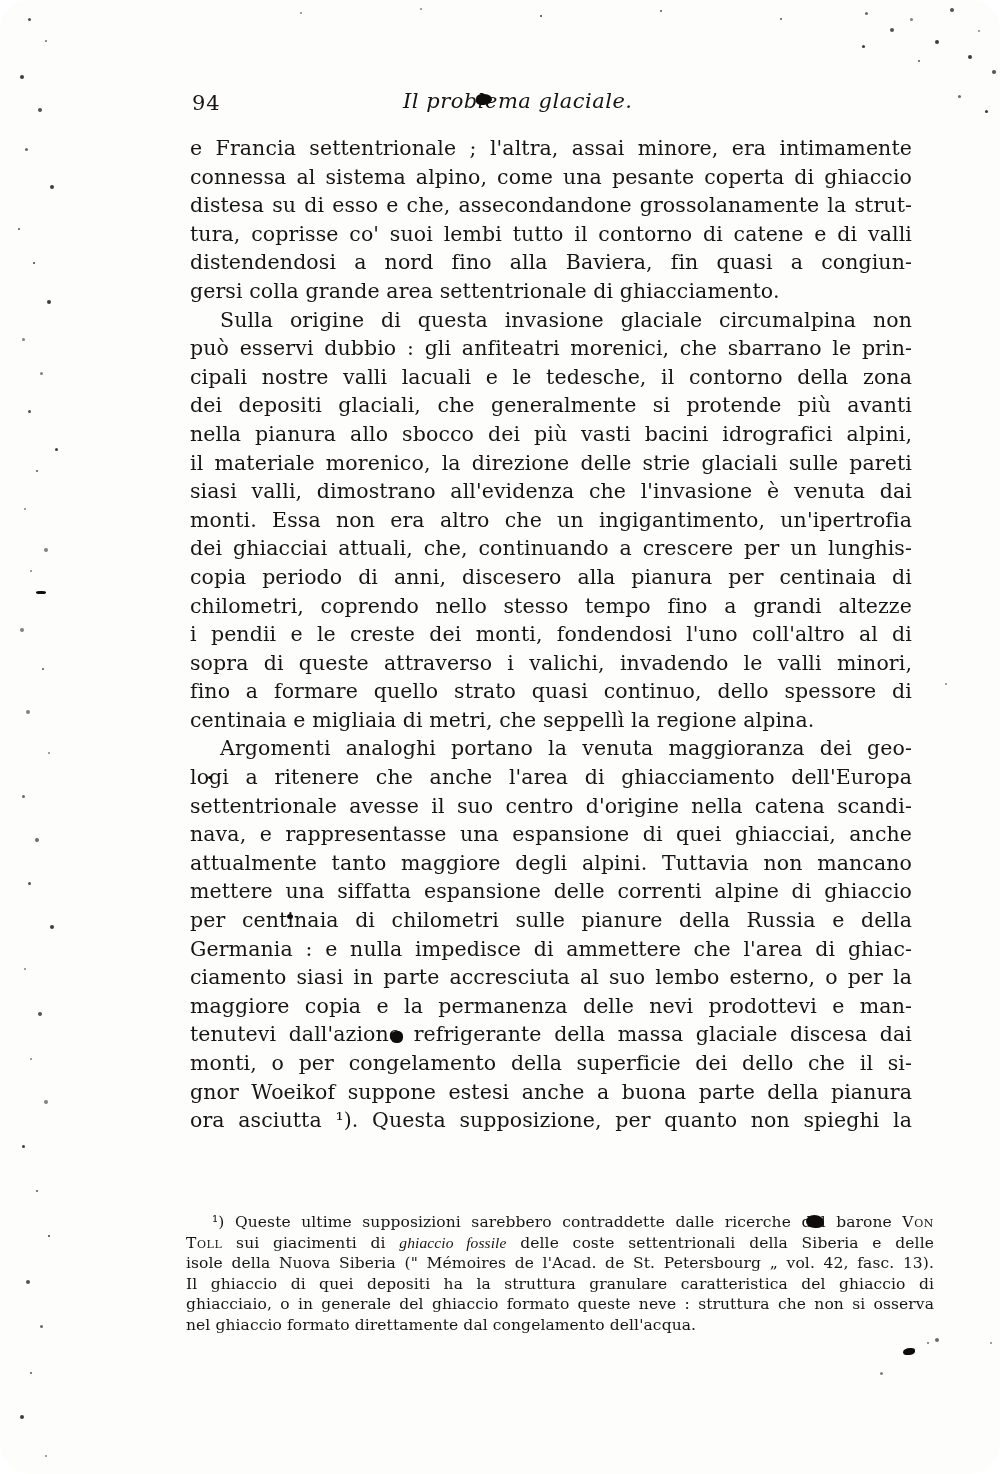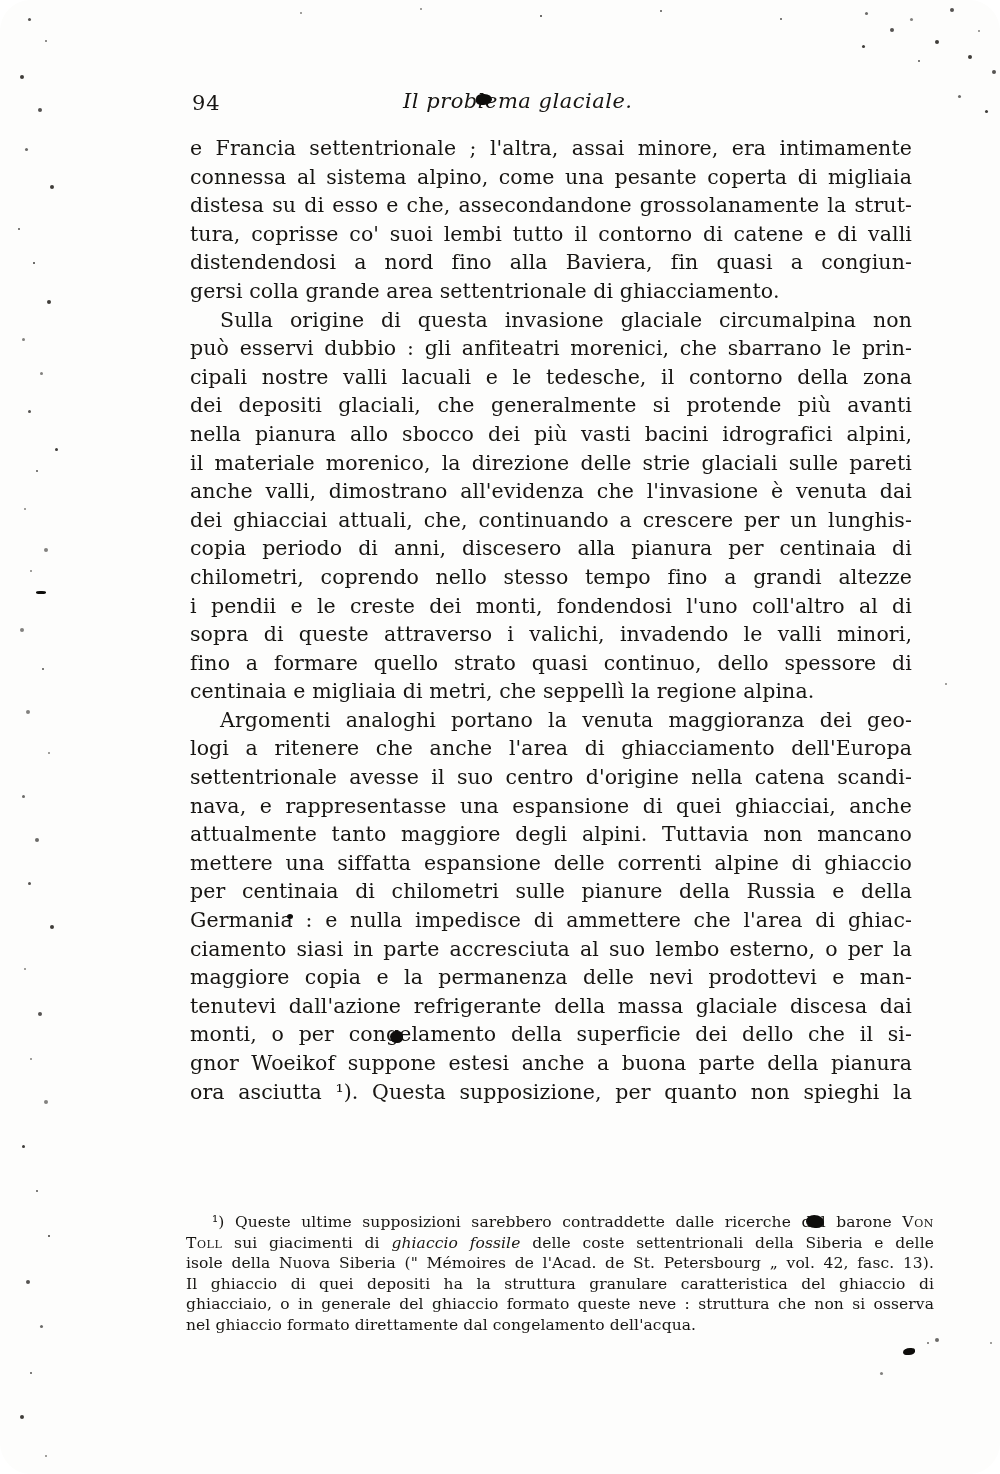--- a/index.html
+++ b/index.html
@@ -12,52 +12,53 @@
   .header-row { position:absolute; top:88px; left:190px; width:722px; height:32px; }
   .page-number { position:absolute; left:2px; top:3px; font-size:21px; letter-spacing:1px; }
   .running-title { position:absolute; left:213px; top:1px; font-style:italic; font-size:21px; letter-spacing:0.5px; }
   .body-text { position:absolute; left:190px; top:134px; width:722px; font-size:20.5px; line-height:28.6px; }
   .text-line { text-align:justify; text-align-last:justify; height:28.6px; overflow:visible; letter-spacing:0.1px; }
   .text-line.no-justify { text-align-last:left; }
   .body-text .text-line.indent { padding-left:30px; }
   .footnote { position:absolute; left:186px; top:1212px; width:748px; font-size:15.5px; line-height:20.6px; }
   .footnote .text-line { height:20.6px; }
   .footnote .text-line.indent { padding-left:26px; }
-  .seg-i { font-style:italic; }
+  .seg-i { font-style:italic;font-family:Liberation Serif, serif; }
   .seg-sc { font-variant:small-caps; letter-spacing:0.6px; }
   .speck { position:absolute; background:#1d1b18; border-radius:50%; }
   .blot { position:absolute; background:#0e0d0b; }
 </style>
 </head>
 <body>
 
 <div class="page">
 
   <div class="header-row">
     <span class="page-number">94</span>
     <span class="running-title">Il problema glaciale.</span>
   </div>
 
   <div class="body-text">
       <div>
         <div class="text-line">e Francia settentrionale ; l'altra, assai minore, era intimamente</div>
-        <div class="text-line">connessa al sistema alpino, come una pesante coperta di migliaia</div>
+        <div class="text-line">connessa al sistema alpino, come una pesante coperta di ghiaccio</div>
         <div class="text-line">distesa su di esso e che, assecondandone grossolanamente la strut-</div>
         <div class="text-line">tura, coprisse co' suoi lembi tutto il contorno di catene e di valli</div>
         <div class="text-line">distendendosi a nord fino alla Baviera, fin quasi a congiun-</div>
         <div class="text-line no-justify">gersi colla grande area settentrionale di ghiacciamento.</div>
       </div>
       <div>
         <div class="text-line indent">Sulla origine di questa invasione glaciale circumalpina non</div>
         <div class="text-line">può esservi dubbio : gli anfiteatri morenici, che sbarrano le prin-</div>
         <div class="text-line">cipali nostre valli lacuali e le tedesche, il contorno della zona</div>
         <div class="text-line">dei depositi glaciali, che generalmente si protende più avanti</div>
         <div class="text-line">nella pianura allo sbocco dei più vasti bacini idrografici alpini,</div>
         <div class="text-line">il materiale morenico, la direzione delle strie glaciali sulle pareti</div>
-        <div class="text-line">anche valli, dimostrano all'evidenza che l'invasione è venuta dai</div>
+        <div class="text-line">siasi valli, dimostrano all'evidenza che l'invasione è venuta dai</div>
+        <div class="text-line">monti. Essa non era altro che un ingigantimento, un'ipertrofia</div>
         <div class="text-line">dei ghiacciai attuali, che, continuando a crescere per un lunghis-</div>
         <div class="text-line">copia periodo di anni, discesero alla pianura per centinaia di</div>
         <div class="text-line">chilometri, coprendo nello stesso tempo fino a grandi altezze</div>
         <div class="text-line">i pendii e le creste dei monti, fondendosi l'uno coll'altro al di</div>
         <div class="text-line">sopra di queste attraverso i valichi, invadendo le valli minori,</div>
         <div class="text-line">fino a formare quello strato quasi continuo, dello spessore di</div>
         <div class="text-line no-justify">centinaia e migliaia di metri, che seppellì la regione alpina.</div>
       </div>
       <div>
         <div class="text-line indent">Argomenti analoghi portano la venuta maggioranza dei geo-</div>

